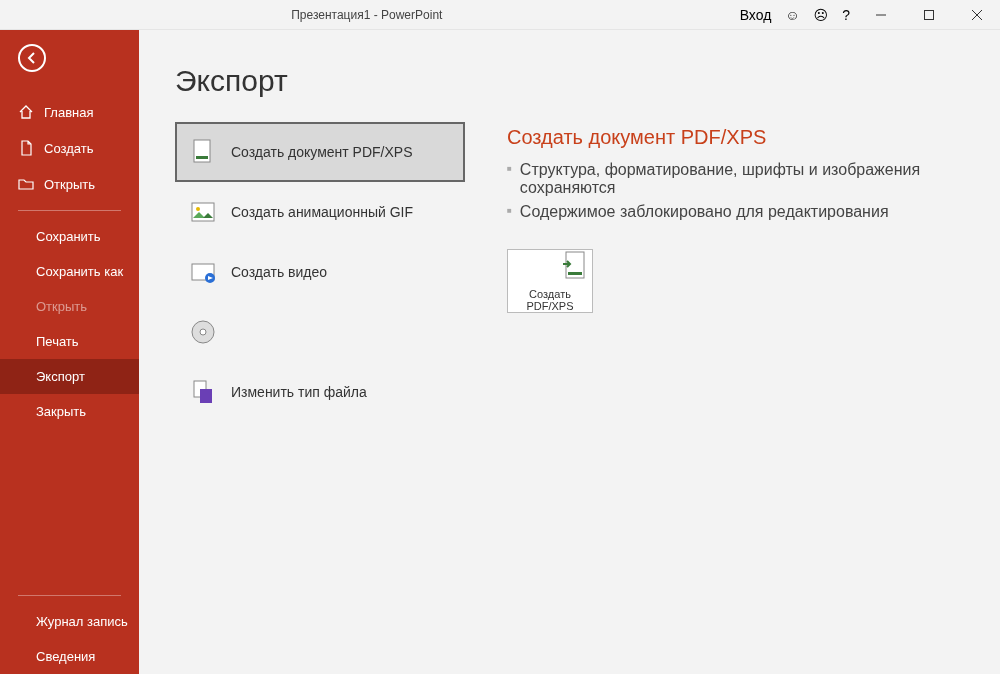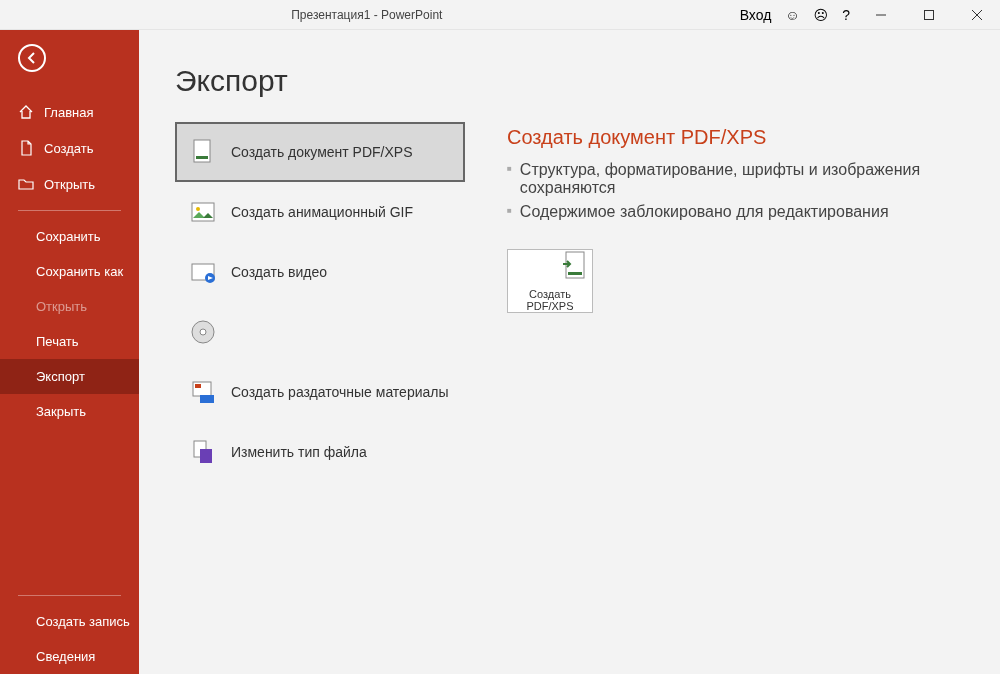--- a/index.html
+++ b/index.html
@@ -113,21 +113,21 @@
         <span>Печать</span>
       </div>
     <div class="nav-item indent selected">
         <span>Экспорт</span>
       </div>
     <div class="nav-item indent">
         <span>Закрыть</span>
       </div>
     <div class="nav-sep" style="margin-top:auto"></div>
     <div class="nav-item indent">
-        <span>Создать запись</span>
+        <span>Журнал запись</span>
       </div>
     <div class="nav-item indent">
         <span>Сведения</span>
       </div>
   </div>
 
   <div class="content">
     <div class="col-left">
       <div class="page-title">Экспорт</div>
 
@@ -166,30 +166,20 @@
 
       <div class="export-option">
         <span class="opt-icon">
           <svg width="28" height="28" viewBox="0 0 28 28">
               <circle cx="14" cy="14" r="11" fill="#ddd" stroke="#888"></circle>
               <circle cx="14" cy="14" r="3" fill="#fff" stroke="#888"></circle>
             </svg>
         </span>
       </div>
 
-      <div class="export-option">
-        <span class="opt-icon">
-          <svg width="28" height="28" viewBox="0 0 28 28">
-              <rect x="4" y="4" width="18" height="14" fill="#fff" stroke="#888"></rect>
-              <rect x="6" y="6" width="6" height="4" fill="#c8401a"></rect>
-              <rect x="11" y="17" width="14" height="8" fill="#2a6fd6"></rect>
-            </svg>
-        </span>
-        <span class="label">Создать раздаточные материалы</span>
-      </div>
 
       <div class="export-option">
         <span class="opt-icon">
           <svg width="28" height="28" viewBox="0 0 28 28">
               <rect x="5" y="3" width="12" height="16" fill="#fff" stroke="#888"></rect>
               <rect x="11" y="11" width="12" height="14" fill="#6a3fb5"></rect>
             </svg>
         </span>
         <span class="label">Изменить тип файла</span>
       </div>

